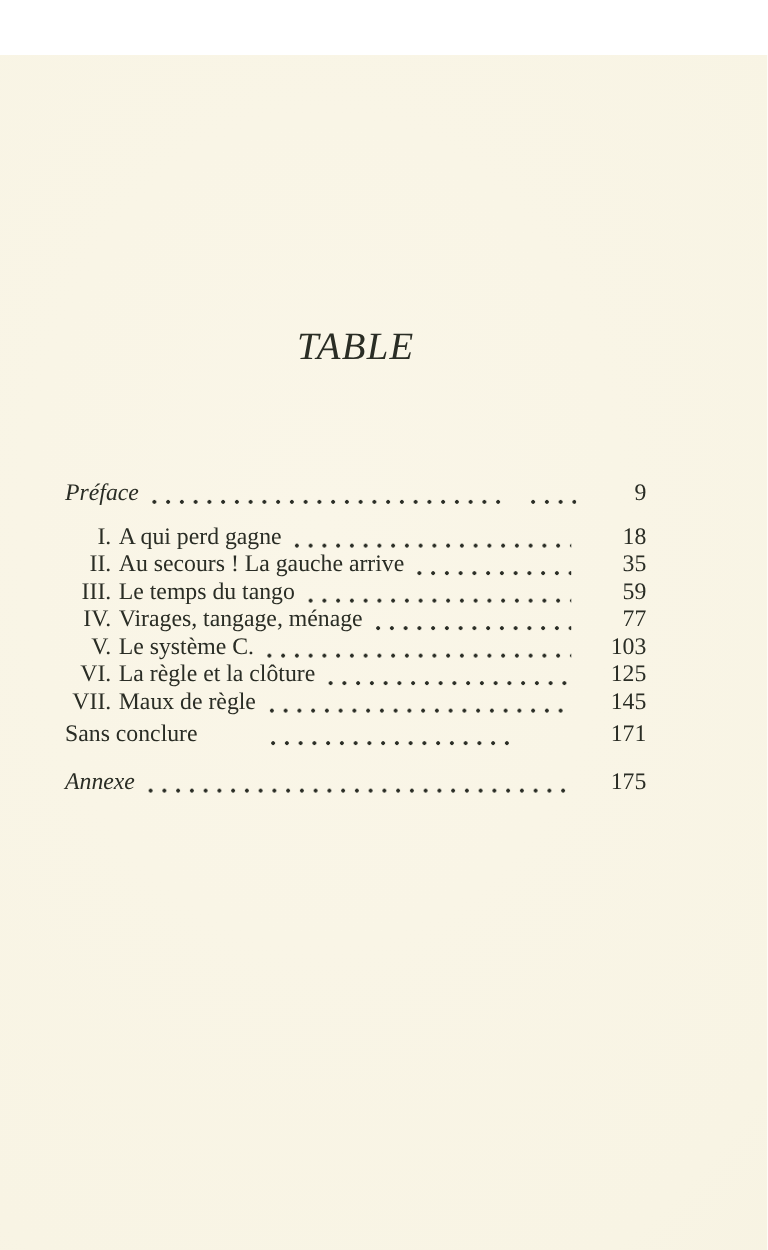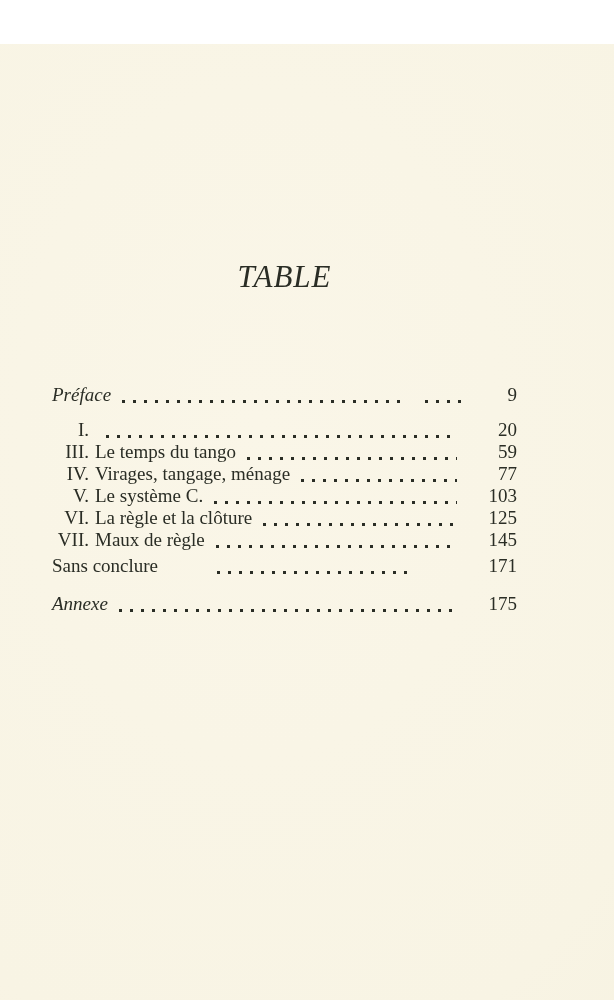--- a/index.html
+++ b/index.html
@@ -86,24 +86,31 @@
     <div class="row row-preface">
       <span class="label italic">Préface</span>
       <span class="leader"></span>
       <span class="leader-gap"></span>
       <span class="leader leader-short"></span>
       <span class="pagenum">9</span>
     </div>
 
     <div class="row row-ch-first">
       <span class="numeral">I.</span>
+      <span class="label">A qui perd gagne</span>
       <span class="leader"></span>
-      <span class="pagenum">20</span>
+      <span class="pagenum">18</span>
     </div>
 
+    <div class="row">
+      <span class="numeral">II.</span>
+      <span class="label">Au secours ! La gauche arrive</span>
+      <span class="leader"></span>
+      <span class="pagenum">35</span>
+    </div>
 
     <div class="row">
       <span class="numeral">III.</span>
       <span class="label">Le temps du tango</span>
       <span class="leader"></span>
       <span class="pagenum">59</span>
     </div>
 
     <div class="row">
       <span class="numeral">IV.</span>

